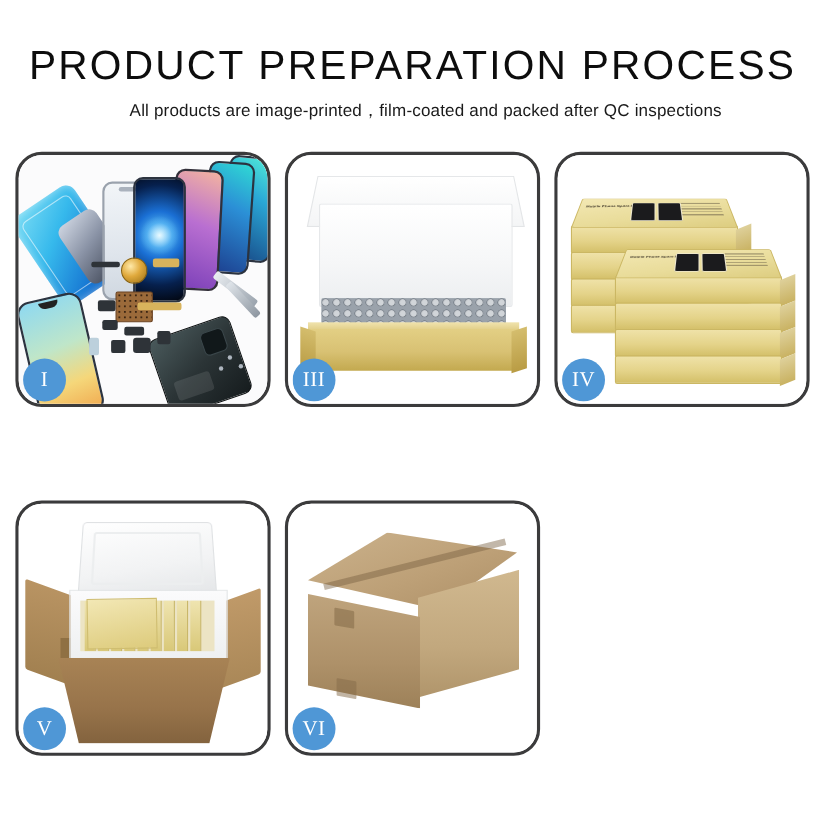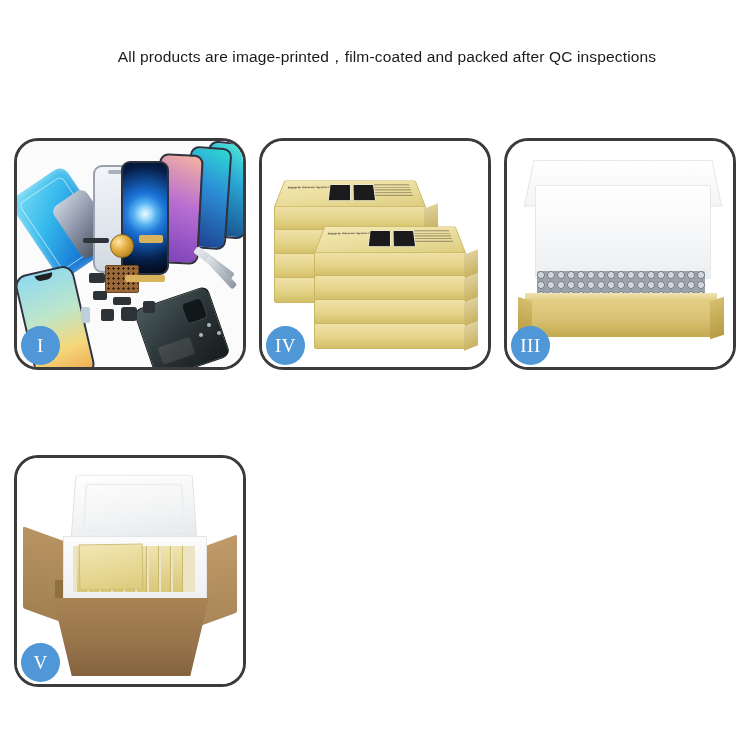--- a/index.html
+++ b/index.html
@@ -329,20 +329,21 @@
   }
   .p6 .tabA{position:absolute;left:42px;top:96px;width:18px;height:16px;background:rgba(132,106,71,.55);border-radius:1px;transform:skewY(10deg);}
   .p6 .tabB{position:absolute;left:44px;top:160px;width:18px;height:16px;background:rgba(132,106,71,.5);border-radius:1px;transform:skewY(10deg);}
 </style>
 </head>
 <body>
 
 <div id="page">
 
   <div class="header">
+    <div class="title">PRODUCT PREPARATION PROCESS</div>
     <div class="subtitle">All products are image-printed，film-coated and packed after QC inspections</div>
   </div>
 
   <div class="grid">
 
     <div class="panel">
       <div class="panel-inner p1">
         <div class="film"></div>
         <div class="filmdark"></div>
         <div class="glass"></div>
@@ -368,86 +369,86 @@
         <div class="tweez2"></div>
         <div class="screwdot" style="left:190px;top:182px;"></div>
         <div class="screwdot" style="left:200px;top:190px;"></div>
         <div class="screwdot" style="left:182px;top:192px;"></div>
       </div>
       <div class="badge">I</div>
     </div>
 
 
     <div class="panel">
-      <div class="panel-inner p4">
-        <div class="stack">
-          <div class="sbox" style="left:4px;top:46px;">
-              <span class="side"></span>
-            </div>
-          <div class="sbox" style="left:4px;top:70px;">
-              <span class="side"></span>
-            </div>
-          <div class="sbox" style="left:4px;top:94px;">
-              <span class="side"></span>
-            </div>
-          <div class="sbox" style="left:4px;top:118px;">
-              <span class="side"></span>
-            </div>
-          <div class="sbox" style="left:44px;top:92px;">
-              <span class="side"></span>
-            </div>
-          <div class="sbox" style="left:44px;top:116px;">
-              <span class="side"></span>
-            </div>
-          <div class="sbox" style="left:44px;top:140px;">
-              <span class="side"></span>
-            </div>
-          <div class="sbox" style="left:44px;top:164px;">
-              <span class="side"></span>
-            </div>
-
-          <div class="stop" style="left:4px;top:4px;">
-            <span class="lbl">Mobile Phone Spare Parts</span>
-            <span class="win" style="left:52px;"></span>
-            <span class="win" style="left:78px;"></span>
-            <span class="specs">
-                <i></i>
-                <i></i>
-                <i></i>
-                <i></i>
-                <i></i>
-              </span>
-          </div>
-
-          <div class="stop" style="left:44px;top:50px;">
-            <span class="lbl">Mobile Phone Spare Parts</span>
-            <span class="win" style="left:52px;"></span>
-            <span class="win" style="left:78px;"></span>
-            <span class="specs">
-                <i></i>
-                <i></i>
-                <i></i>
-                <i></i>
-                <i></i>
-              </span>
-          </div>
-        </div>
-      </div>
-      <div class="badge">IV</div>
-    </div>
-
-    <div class="panel">
       <div class="panel-inner p3">
         <div class="lid"></div>
         <div class="foam"></div>
         <div class="wrap"></div>
         <div class="rim"></div>
         <div class="boxbody"></div>
       </div>
       <div class="badge">III</div>
+    </div>
+
+    <div class="panel">
+      <div class="panel-inner p4">
+        <div class="stack">
+          <div class="sbox" style="left:4px;top:46px;">
+              <span class="side"></span>
+            </div>
+          <div class="sbox" style="left:4px;top:70px;">
+              <span class="side"></span>
+            </div>
+          <div class="sbox" style="left:4px;top:94px;">
+              <span class="side"></span>
+            </div>
+          <div class="sbox" style="left:4px;top:118px;">
+              <span class="side"></span>
+            </div>
+          <div class="sbox" style="left:44px;top:92px;">
+              <span class="side"></span>
+            </div>
+          <div class="sbox" style="left:44px;top:116px;">
+              <span class="side"></span>
+            </div>
+          <div class="sbox" style="left:44px;top:140px;">
+              <span class="side"></span>
+            </div>
+          <div class="sbox" style="left:44px;top:164px;">
+              <span class="side"></span>
+            </div>
+
+          <div class="stop" style="left:4px;top:4px;">
+            <span class="lbl">Mobile Phone Spare Parts</span>
+            <span class="win" style="left:52px;"></span>
+            <span class="win" style="left:78px;"></span>
+            <span class="specs">
+                <i></i>
+                <i></i>
+                <i></i>
+                <i></i>
+                <i></i>
+              </span>
+          </div>
+
+          <div class="stop" style="left:44px;top:50px;">
+            <span class="lbl">Mobile Phone Spare Parts</span>
+            <span class="win" style="left:52px;"></span>
+            <span class="win" style="left:78px;"></span>
+            <span class="specs">
+                <i></i>
+                <i></i>
+                <i></i>
+                <i></i>
+                <i></i>
+              </span>
+          </div>
+        </div>
+      </div>
+      <div class="badge">IV</div>
     </div>
 
     <div class="panel">
       <div class="panel-inner p5">
         <div class="flapL"></div>
         <div class="flapR"></div>
         <div class="foamLid"></div>
         <div class="cartonBack"></div>
         <div class="foamBox"></div>
         <div class="inner">
@@ -460,15 +461,26 @@
           <i style="left:76px;"></i>
             <i style="left:88px;"></i>
             <i style="left:100px;"></i>
         </div>
         <div class="flat"></div>
         <div class="carton"></div>
       </div>
       <div class="badge">V</div>
     </div>
 
+    <div class="panel">
+      <div class="panel-inner p6">
+        <div class="top"></div>
+        <div class="seam"></div>
+        <div class="faceR"></div>
+        <div class="faceL"></div>
+        <div class="tabA"></div>
+        <div class="tabB"></div>
+      </div>
+      <div class="badge">VI</div>
+    </div>
 
   </div>
 </div>
 
 </body></html>

